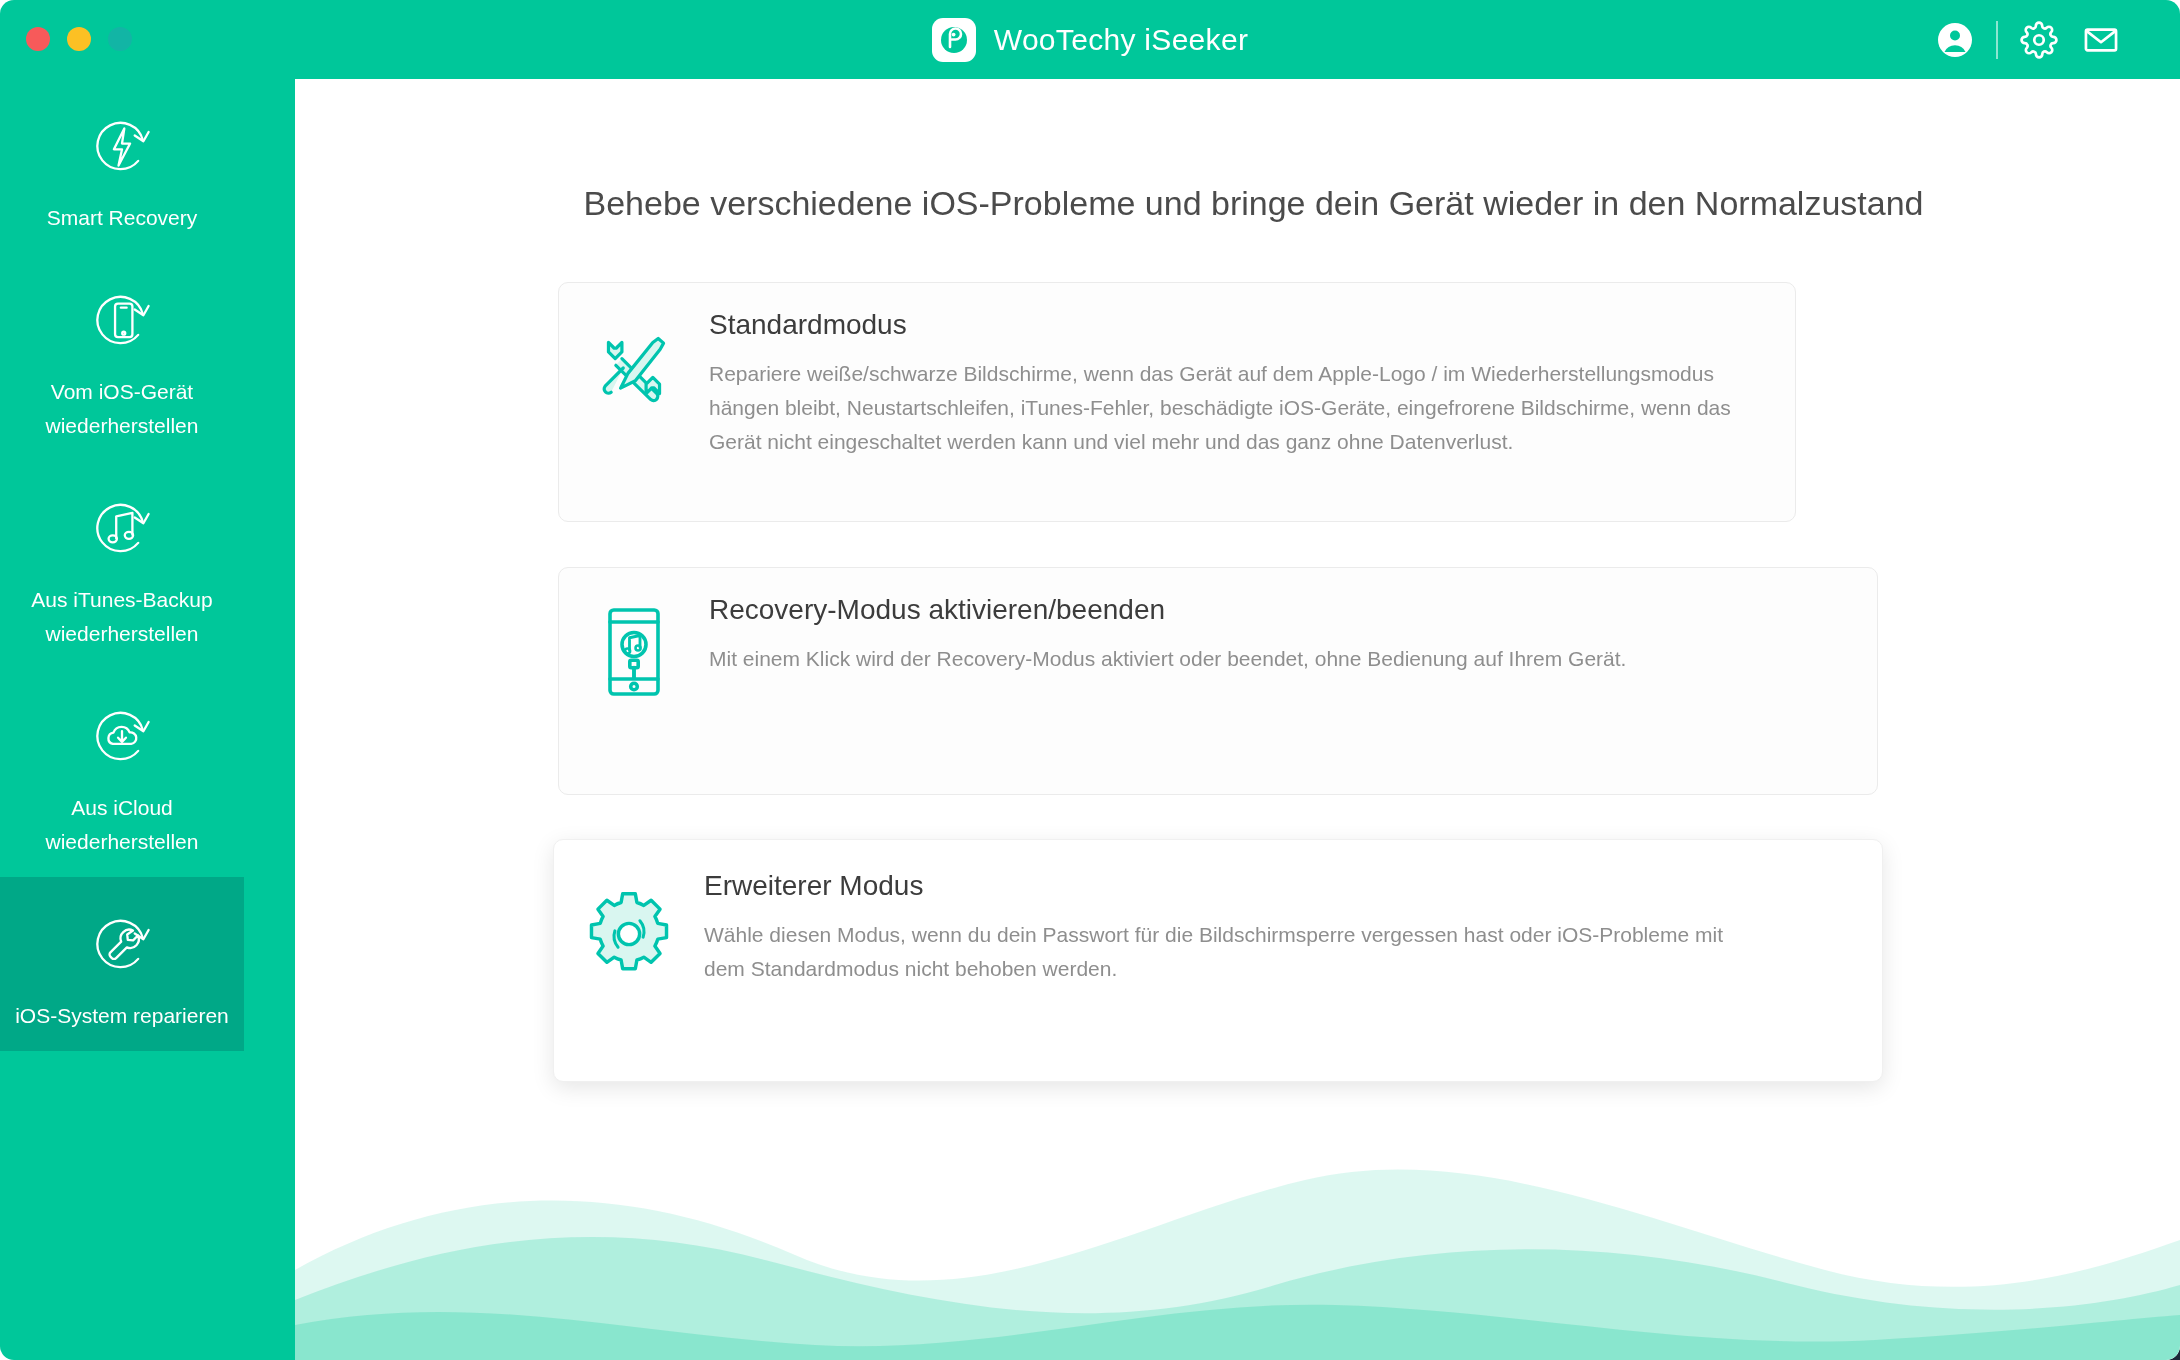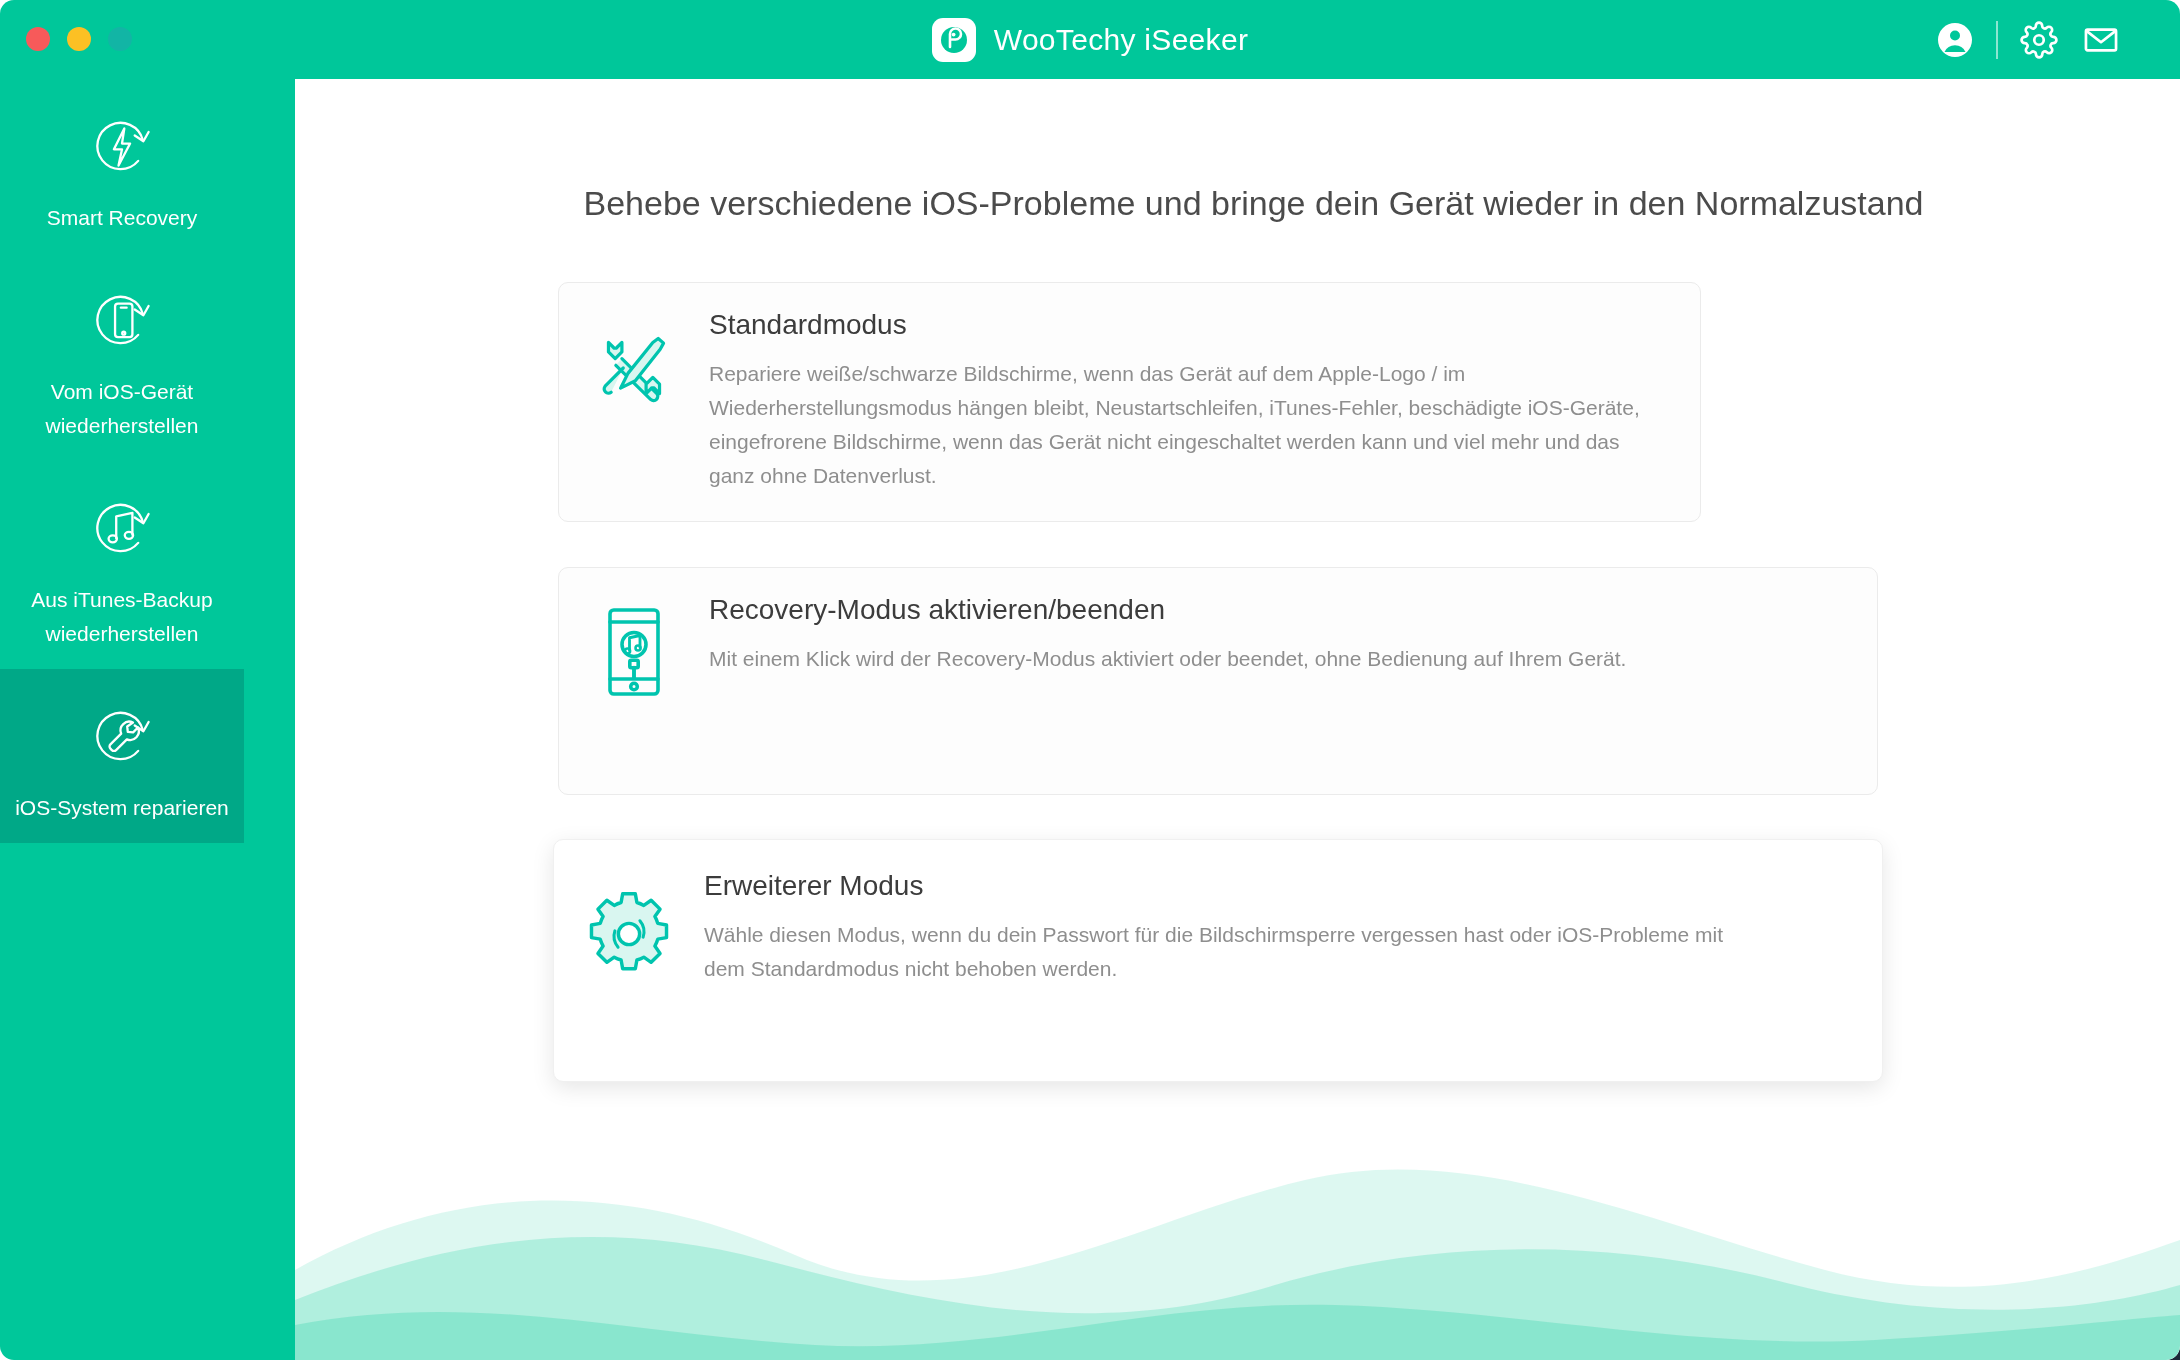--- a/index.html
+++ b/index.html
@@ -121,21 +121,21 @@
     position:absolute; left:0; top:0; width:1885px;
   }
   .card {
     position:absolute;
     background:#fdfdfd;
     border:1px solid #ebebeb;
     border-radius:10px;
     display:flex;
     align-items:flex-start;
   }
-  .card.c1 { left:263px; top:203px; width:1143px; height:240px; }
+  .card.c1 { left:263px; top:203px; width:1238px; height:240px; }
   .card.c2 { left:263px; top:488px; width:1320px; height:228px; }
   .card.c3 {
     left:258px; top:760px; width:1330px; height:243px;
     background:#ffffff;
     border:1px solid #f0f0f0;
     box-shadow:0 6px 22px rgba(0,0,0,.10);
   }
   .card-icon {
     width:150px;
     flex:0 0 150px;
@@ -240,20 +240,31 @@
           <path d="M50 26 A20 20 0 1 0 46 44"></path>
           <path d="M43 22 L50.5 27 L55 19"></path>
           <path d="M27 40 L27 21 L41 18 L41 37"></path>
           <ellipse cx="24" cy="40.5" rx="3.6" ry="3"></ellipse>
           <ellipse cx="38" cy="37.5" rx="3.6" ry="3"></ellipse>
         </svg>
       </span>
       <span class="nav-label">Aus iTunes-Backup wiederherstellen</span>
     </div>
 
+    <div class="nav-item">
+      <span class="nav-icon">
+        <svg width="74" height="74" viewBox="0 0 64 64" fill="none" stroke="#ffffff" stroke-width="2" stroke-linecap="round" stroke-linejoin="round">
+          <path d="M50 26 A20 20 0 1 0 46 44"></path>
+          <path d="M43 22 L50.5 27 L55 19"></path>
+          <path d="M24 38 A5 5 0 0 1 24.6 28.2 A7.5 7.5 0 0 1 38.6 28 A4.8 4.8 0 0 1 40 38 Z"></path>
+          <path d="M32 27 L32 36 M28.6 32.6 L32 36.2 L35.4 32.6"></path>
+        </svg>
+      </span>
+      <span class="nav-label">Aus iCloud wiederherstellen</span>
+    </div>
 
     <div class="nav-item active">
       <span class="nav-icon">
         <svg width="74" height="74" viewBox="0 0 64 64" fill="none" stroke="#ffffff" stroke-width="2" stroke-linecap="round" stroke-linejoin="round">
           <path d="M50 26 A20 20 0 1 0 46 44"></path>
           <path d="M43 22 L50.5 27 L55 19"></path>
           <path d="M41.5 19.5 a7.5 7.5 0 0 0-10.2 9.6 L22 38.4 a2.6 2.6 0 0 0 0 3.7 l1.2 1.2 a2.6 2.6 0 0 0 3.7 0 l9.3-9.3 a7.5 7.5 0 0 0 9.6-10.2 l-4.2 4.2 -4.6-0.5 -0.5-4.6 Z"></path>
         </svg>
       </span>
       <span class="nav-label">iOS-System reparieren</span>

